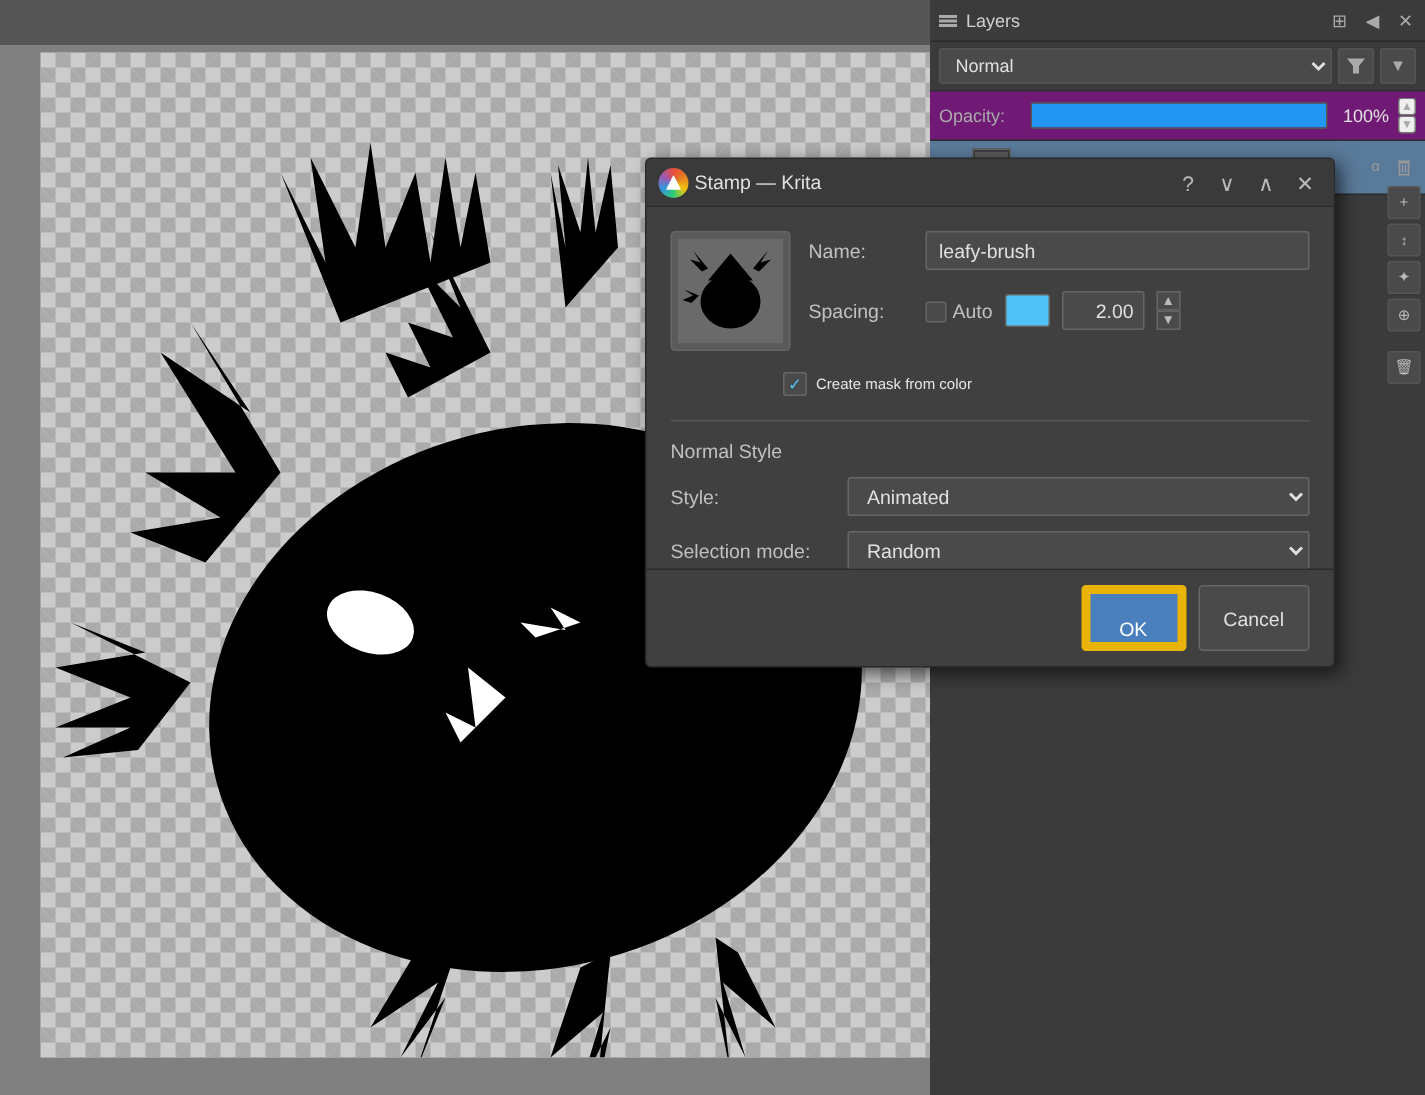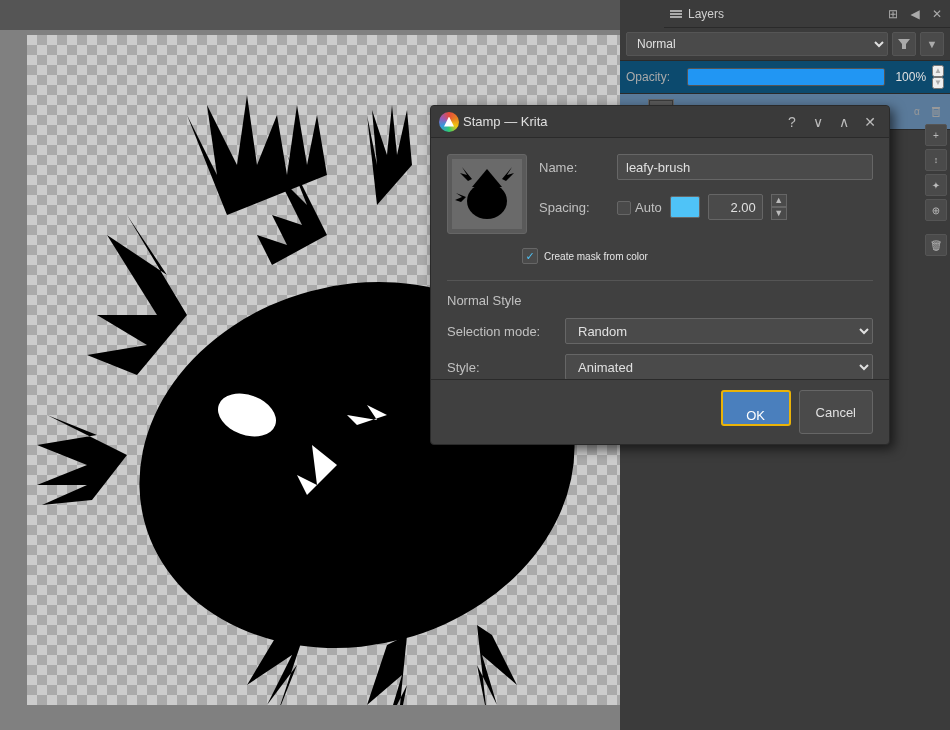--- a/index.html
+++ b/index.html
@@ -48,21 +48,20 @@
       background: #3b3b3b;
     }
 
     .layers-header {
       display: flex;
       align-items: center;
       background: #3b3b3b;
       height: 28px;
       padding: 0 4px;
       border-bottom: 1px solid #2a2a2a;
-      margin-left: 44px;
     }
 
     .layers-header-icon {
       width: 16px; height: 16px;
       margin-right: 4px;
       display: flex; align-items: center; justify-content: center;
     }
 
     .layers-header-title {
       flex: 1;
@@ -113,21 +112,21 @@
       display: flex; align-items: center; justify-content: center;
       border-radius: 2px;
       font-size: 11px;
     }
 
     .opacity-row {
       display: flex;
       align-items: center;
       padding: 4px 6px;
       gap: 6px;
-      background: #0c4a6e;
+      background: #701a75;
       border-bottom: 1px solid #2a2a2a;
     }
 
     .opacity-label {
       color: #aaa;
       font-size: 12px;
       min-width: 55px;
     }
 
     .opacity-value {
@@ -403,21 +402,21 @@
       padding: 10px 16px;
       border-top: 1px solid #2a2a2a;
       position: absolute;
       bottom: 0; left: 0; right: 0;
     }
 
     .btn-ok {
       height: 28px;
       min-width: 70px;
       background: #4a7fbd;
-      border: 2px solid #eab308;
+      border: 6px solid #eab308;
       color: #fff;
       cursor: pointer;
       font-size: 13px;
       border-radius: 3px;
       padding: 16px 16px;
     }
 
     .btn-cancel {
       height: 44px;
       min-width: 70px;
@@ -651,35 +650,35 @@
     </div>
 
     <div class="mask-row">
       <div class="mask-checkbox">✓</div>
       <span class="mask-label">Create mask from color</span>
     </div>
 
     <div class="brush-style-section">
       <div class="section-title">Normal Style</div>
       <div class="style-row">
+        <span class="style-label">Style:</span>
+        <select class="style-select">
+          <option value="Animated" selected="">Animated</option>
+          <option value="Fixed">Fixed</option>
+          <option value="Random">Random</option>
+        </select>
+      </div>
+      <div class="style-row">
         <span class="style-label">Selection mode:</span>
         <select class="style-select">
           <option value="Random" selected="">Random</option>
           <option value="Cyclic">Cyclic</option>
           <option value="Linear">Linear</option>
         </select>
       </div>
-      <div class="style-row">
-        <span class="style-label">Style:</span>
-        <select class="style-select">
-          <option value="Animated" selected="">Animated</option>
-          <option value="Fixed">Fixed</option>
-          <option value="Random">Random</option>
-        </select>
-      </div>
     </div>
   </div>
 
   <div class="dialog-footer">
     <button class="btn-ok">OK</button>
     <button class="btn-cancel">Cancel</button>
   </div>
 </div>
 
 </body></html>

